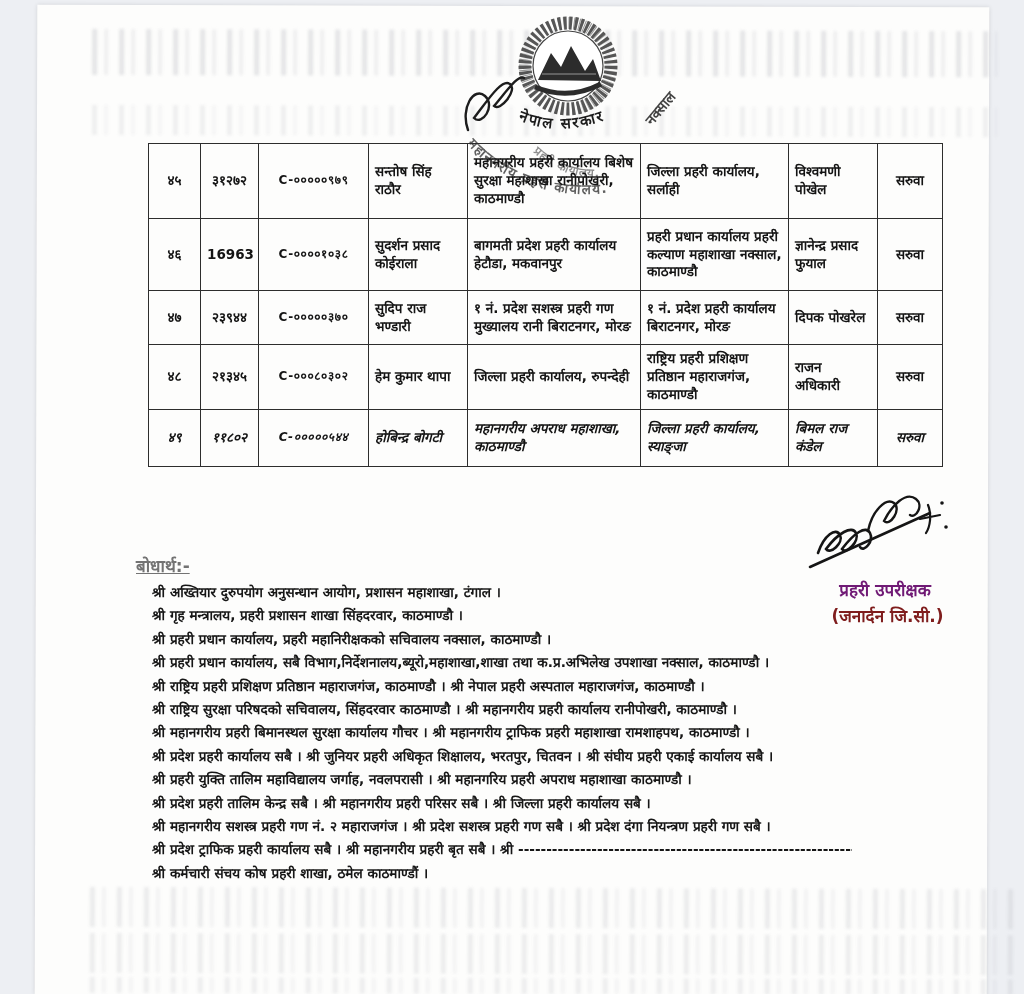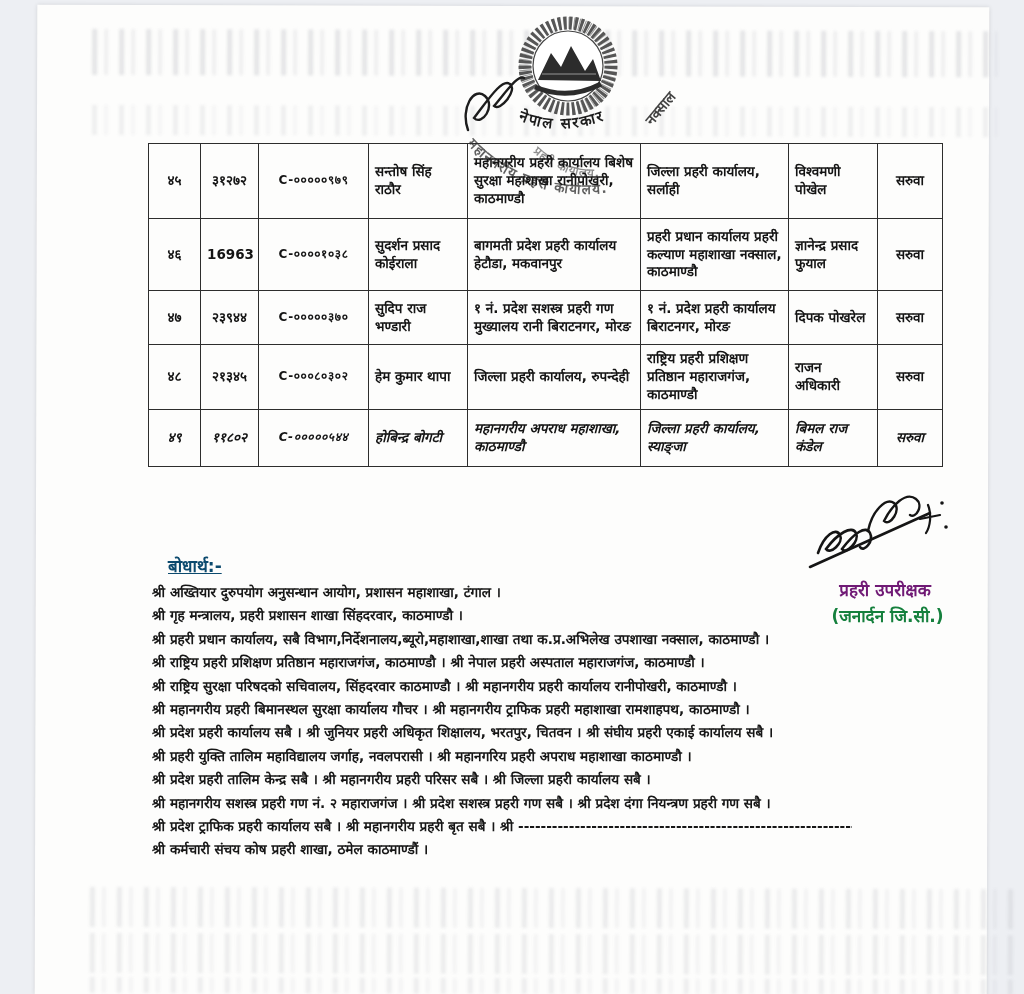--- a/index.html
+++ b/index.html
@@ -40,26 +40,26 @@
   .emblem-svg{position:absolute;left:430px;top:8px;width:300px;height:140px;}
   .stamp-svg{position:absolute;left:455px;top:122px;width:270px;height:105px;opacity:.88;}
   
   .sig-svg{position:absolute;left:790px;top:475px;width:190px;height:115px;}
   .sig-title{
     position:absolute;left:800px;top:578px;width:170px;text-align:center;
     font-size:17px;font-weight:700;color:#701a75;
   }
   .sig-name{
     position:absolute;left:795px;top:604px;width:185px;text-align:center;
-    font-size:17px;font-weight:700;color:#15803d;
+    font-size:17px;font-weight:700;color:#7f1d1d;
   }
   
   .bodhartha-heading{
-    position:absolute;left:168px;top:554px;
-    font-size:17px;font-weight:700;text-decoration:underline;color:#0c4a6e;
+    position:absolute;left:136px;top:554px;
+    font-size:17px;font-weight:700;text-decoration:underline;color:#737373;
   }
   .bodhartha-list{
     position:absolute;left:152px;top:582px;width:700px;
     font-size:13.6px;font-weight:700;color:#161616;
   }
   .bodhartha-line{height:23.4px;white-space:nowrap;overflow:hidden;}
 </style>
 </head>
 <body>
 
@@ -180,20 +180,21 @@
   <circle cx="152" cy="28" r="1.8" fill="#151515"></circle>
     <circle cx="156" cy="52" r="1.8" fill="#151515"></circle>
 </svg>
 <div class="sig-title">प्रहरी उपरीक्षक</div>
 <div class="sig-name">(जनार्दन जि.सी.)</div>
 
 <div class="bodhartha-heading">बोधार्थ:-</div>
 <div class="bodhartha-list" id="bodhartha-list">
     <div class="bodhartha-line">श्री अख्तियार दुरुपयोग अनुसन्धान आयोग, प्रशासन महाशाखा, टंगाल ।</div>
     <div class="bodhartha-line">श्री गृह मन्त्रालय, प्रहरी प्रशासन शाखा सिंहदरवार, काठमाण्डौ ।</div>
+    <div class="bodhartha-line">श्री प्रहरी प्रधान कार्यालय, प्रहरी महानिरीक्षकको सचिवालय नक्साल, काठमाण्डौ ।</div>
     <div class="bodhartha-line">श्री प्रहरी प्रधान कार्यालय, सबै विभाग,निर्देशनालय,ब्यूरो,महाशाखा,शाखा तथा क.प्र.अभिलेख उपशाखा नक्साल, काठमाण्डौ ।</div>
     <div class="bodhartha-line">श्री राष्ट्रिय प्रहरी प्रशिक्षण प्रतिष्ठान महाराजगंज, काठमाण्डौ । श्री नेपाल प्रहरी अस्पताल महाराजगंज, काठमाण्डौ ।</div>
     <div class="bodhartha-line">श्री राष्ट्रिय सुरक्षा परिषदको सचिवालय, सिंहदरवार काठमाण्डौ । श्री महानगरीय प्रहरी कार्यालय रानीपोखरी, काठमाण्डौ ।</div>
     <div class="bodhartha-line">श्री महानगरीय प्रहरी बिमानस्थल सुरक्षा कार्यालय गौचर । श्री महानगरीय ट्राफिक प्रहरी महाशाखा रामशाहपथ, काठमाण्डौ ।</div>
     <div class="bodhartha-line">श्री प्रदेश प्रहरी कार्यालय सबै । श्री जुनियर प्रहरी अधिकृत शिक्षालय, भरतपुर, चितवन । श्री संघीय प्रहरी एकाई कार्यालय सबै ।</div>
     <div class="bodhartha-line">श्री प्रहरी युक्ति तालिम महाविद्यालय जर्गाह, नवलपरासी । श्री महानगरिय प्रहरी अपराध महाशाखा काठमाण्डौ ।</div>
     <div class="bodhartha-line">श्री प्रदेश प्रहरी तालिम केन्द्र सबै । श्री महानगरीय प्रहरी परिसर सबै । श्री  जिल्ला प्रहरी कार्यालय सबै ।</div>
     <div class="bodhartha-line">श्री महानगरीय सशस्त्र प्रहरी गण नं. २ महाराजगंज । श्री प्रदेश सशस्त्र प्रहरी गण सबै । श्री प्रदेश दंगा नियन्त्रण प्रहरी गण सबै ।</div>
     <div class="bodhartha-line">श्री प्रदेश ट्राफिक प्रहरी कार्यालय सबै । श्री महानगरीय प्रहरी बृत सबै । श्री ------------------------------------------------------------------|</div>
     <div class="bodhartha-line">श्री कर्मचारी संचय कोष प्रहरी शाखा, ठमेल काठमाण्डौं ।</div>

